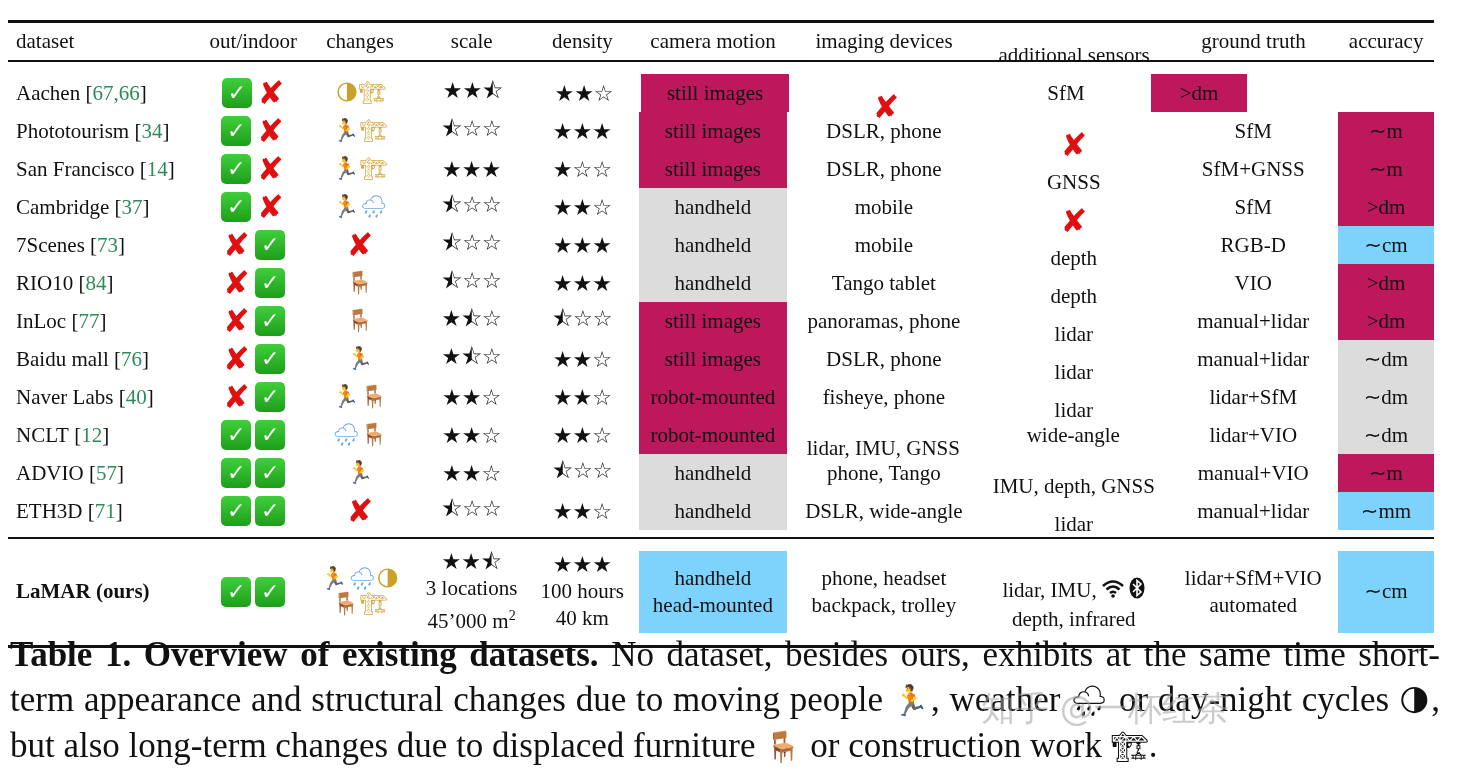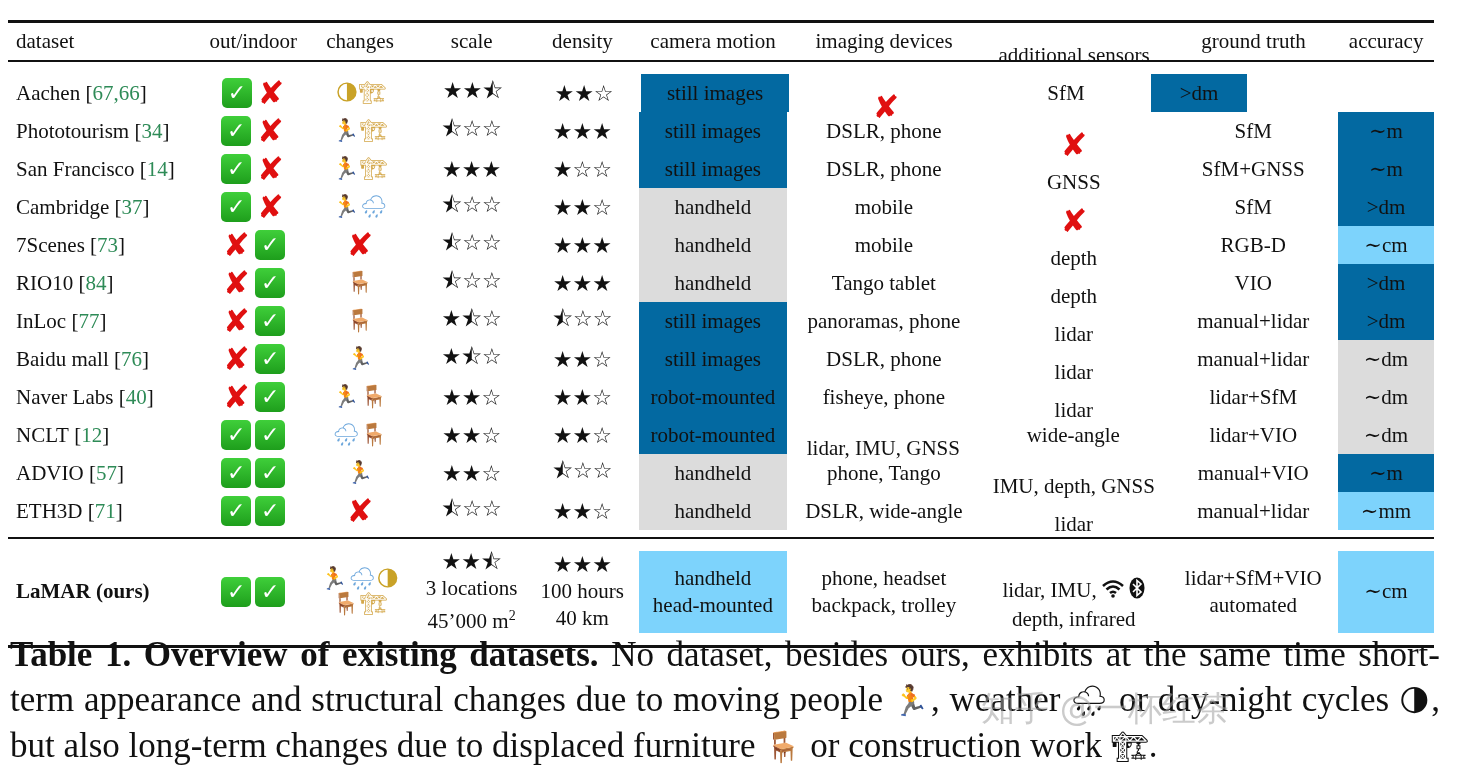--- a/index.html
+++ b/index.html
@@ -19,27 +19,27 @@
   .c2 { width: 112px; }
   .c3 { width: 112px; }
   .c4 { width: 110px; }
   .c5 { width: 152px; }
   .c6 { width: 191px; }
   .c7 { width: 190px; margin-top: 27px; }
   .c8 { width: 170px; }
   .c9 { width: 96px; }
   .body-rows { padding-top: 12px; padding-bottom: 7px; }
   .drow { height: 38px; font-size: 21px; }
-  .bg-red { background: #0369a1; }
+  .bg-red { background: #be185d; }
   .bg-grey { background: #dcdcdc; }
   .bg-green { background: #7dd3fc; }
   .c5.bg, .c9.bg { height: 38px; }
   .c5 .fill, .c9 .fill { width: 100%; height: 100%; display:flex; align-items:center; justify-content:center; }
   .c5 .fill { width: 148px; }
-  .c9 .fill { width: 96px; }
+  .c9 .fill { width: 96px; font-family: Liberation Serif, serif; }
   .ref { color: #2e8b57; }
   .stars { font-family: "DejaVu Sans", sans-serif; font-size: 22px; letter-spacing: 0px; white-space: nowrap; }
   .emoji { font-family: "DejaVu Sans", sans-serif; font-size: 22px; line-height: 1; }
   .chk {
     display: inline-block; width: 30px; height: 30px; border-radius: 5px;
     background: linear-gradient(#3fcf3a, #1e9e1c); color: #fff; font-family: "DejaVu Sans", sans-serif;
     font-size: 22px; line-height: 30px; text-align: center; margin: 0 2px; font-weight: bold;
   }
   .xmark { display: inline-block; width: 32px; height: 32px; color: #e01010; font-family: "DejaVu Sans", sans-serif; font-size: 32px; line-height: 32px; font-weight: bold; text-align:center; margin: 0 1px;}
   .ours-row { height: 90px; font-size: 21px; padding: 8px 0; }

